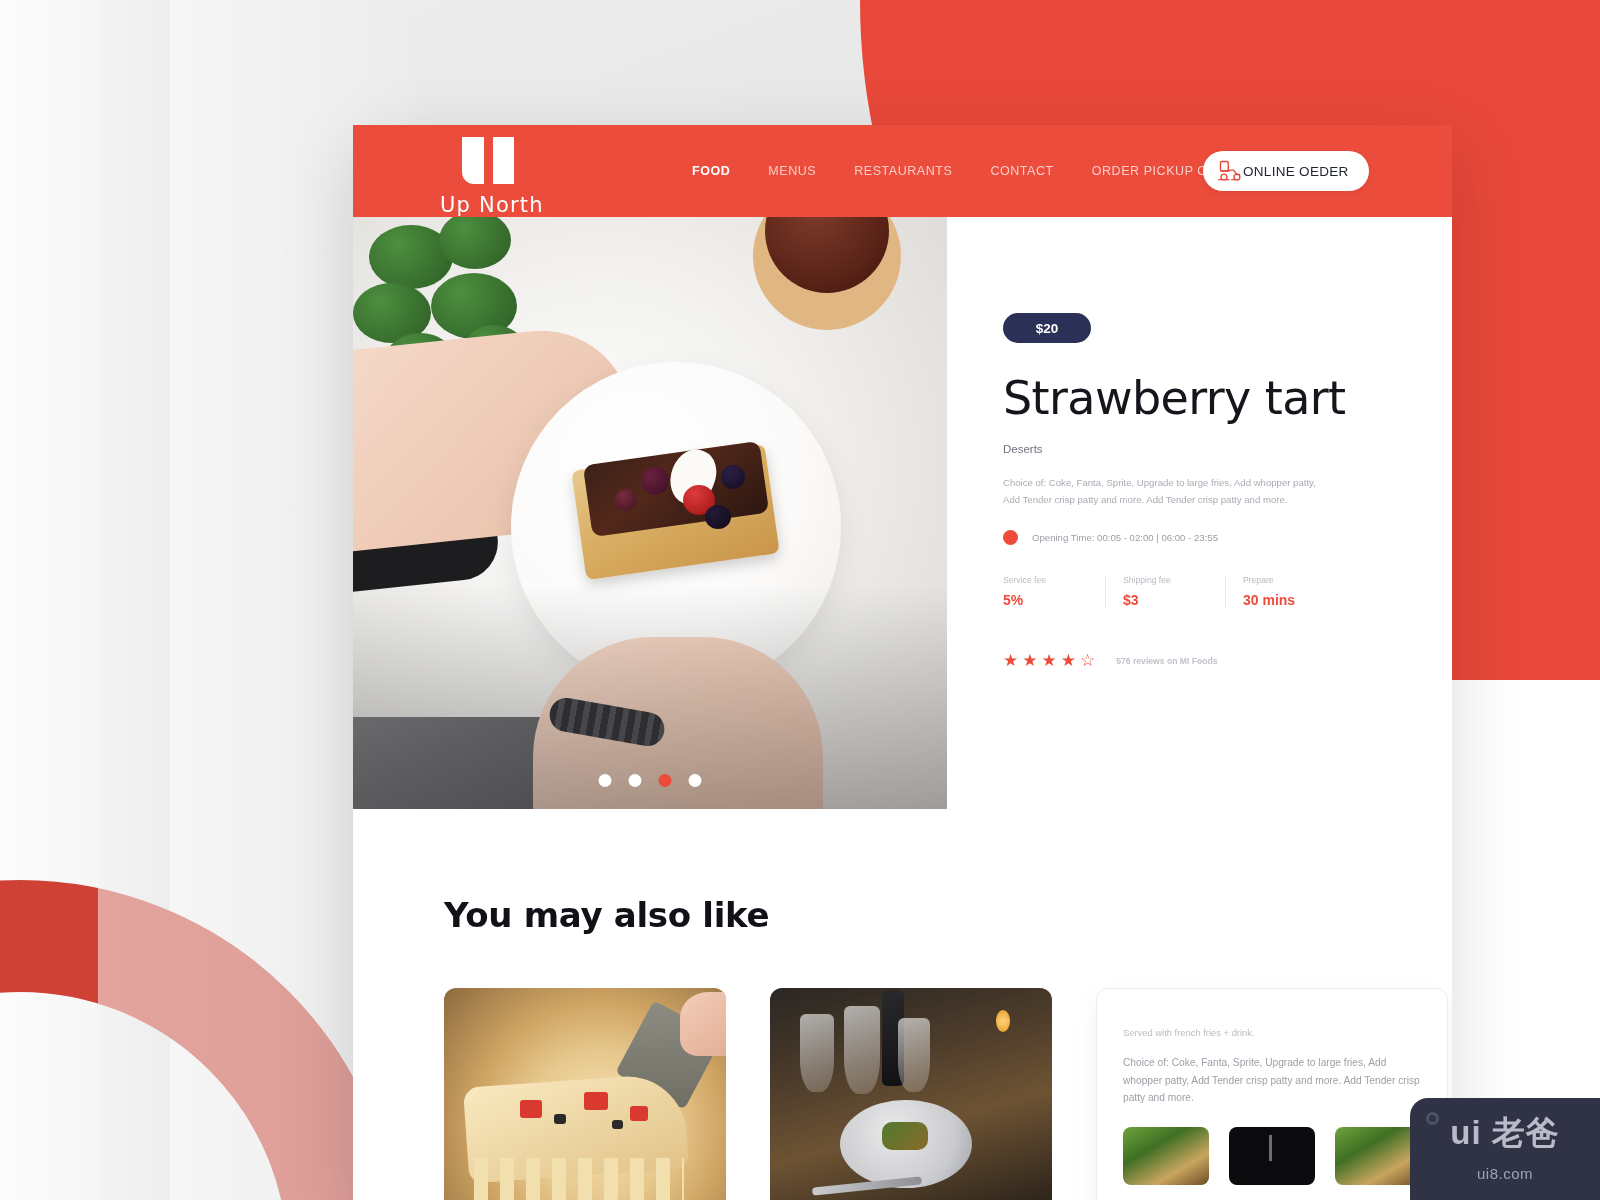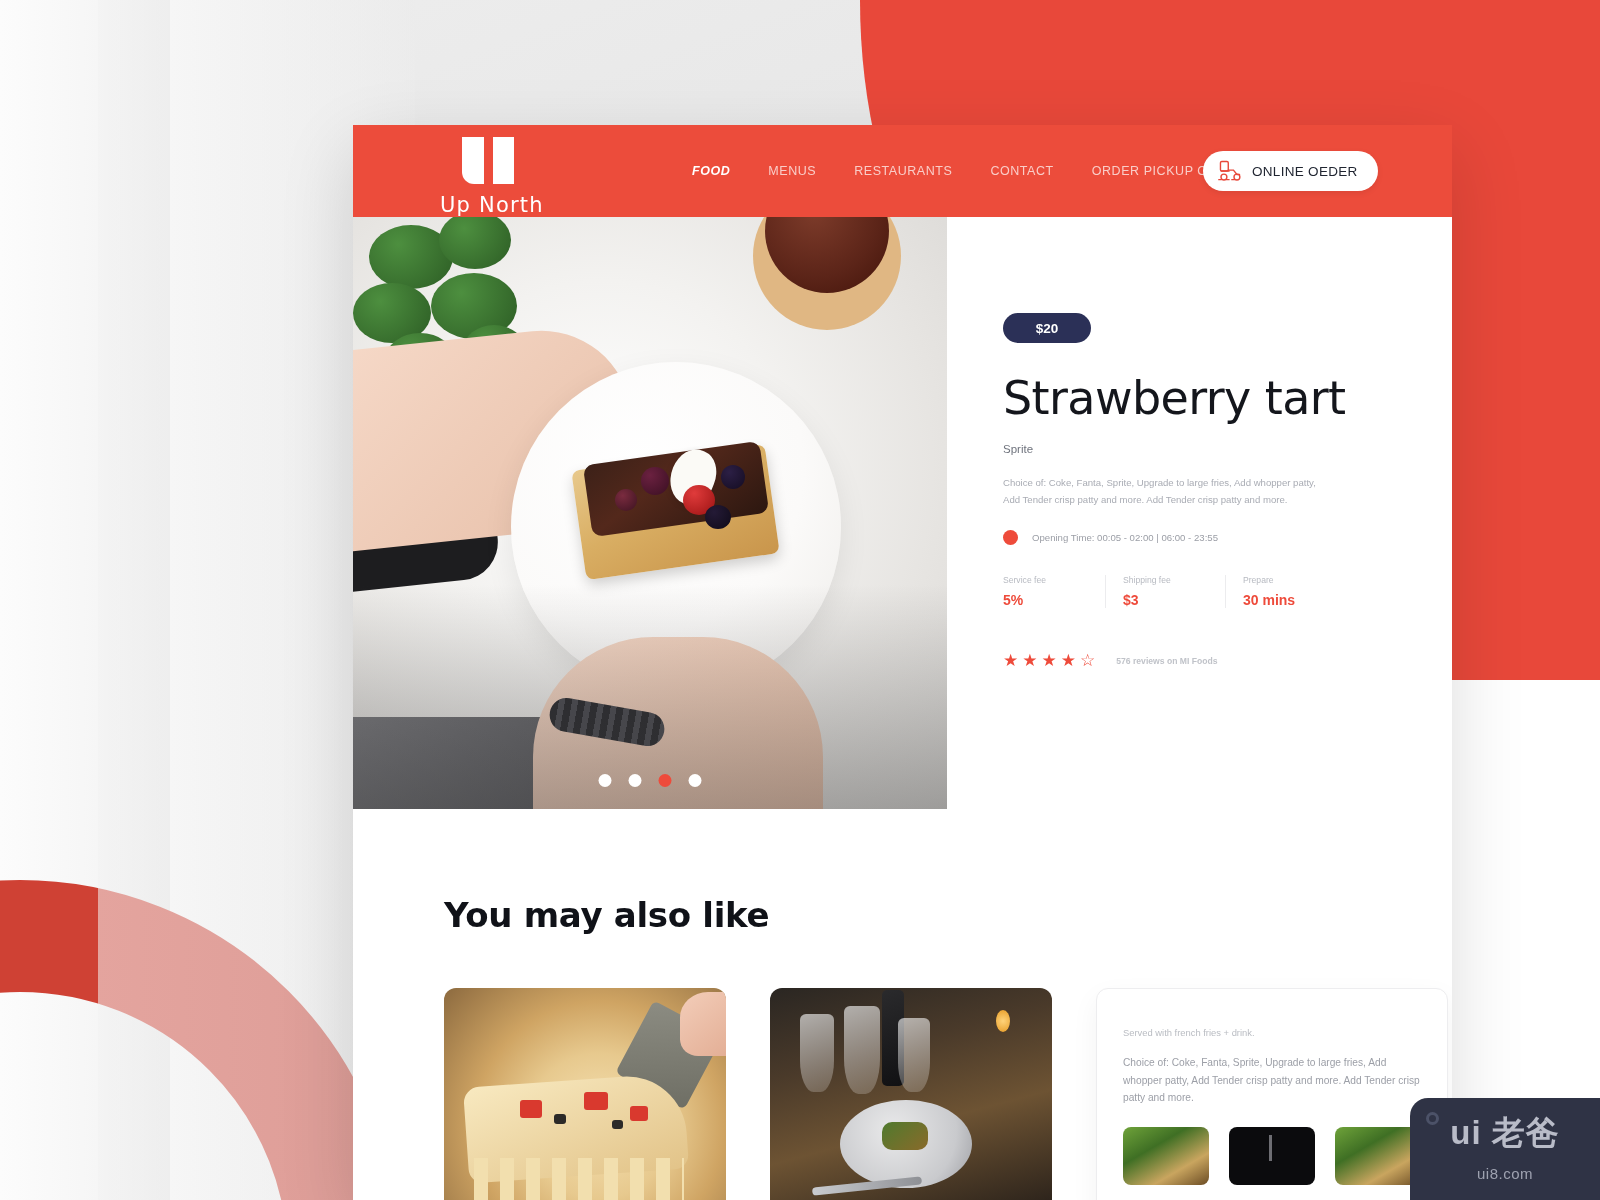--- a/index.html
+++ b/index.html
@@ -80,26 +80,26 @@
   .brand-name {
     color:#fff; font-size:21px; letter-spacing:1.2px; margin-top:9px;
     font-family:"DejaVu Sans", sans-serif; font-weight:400;
   }
 
   #nav { position:absolute; left:320px; top:0; height:92px; display:flex; align-items:center; gap:0; }
   .nav-item {
     color:rgba(255,255,255,.72); font-size:12.5px; letter-spacing:.55px;
     padding:0 19px; cursor:pointer; white-space:nowrap;
   }
-  .nav-item.active { color:#ffffff; font-weight:700;font-style:italic; }
+  .nav-item.active { color:#ffffff; font-weight:700; }
 
   #order-btn {
     position:absolute; left:850px; top:26px;
     height:40px; background:#fff; border-radius:22px;
-    display:flex; align-items:center; gap:9px; padding:0 20px 0 14px;
+    display:flex; align-items:center; padding:0 20px 0 14px;
     cursor:pointer; box-shadow:0 2px 6px rgba(0,0,0,.08);
   }
   #order-btn .lbl { font-size:13.5px; color:#1f2430; letter-spacing:.3px; white-space:nowrap; }
   .scooter { width:26px; height:24px; display:block; }
 
   
   #hero { display:flex; height:592px; }
 
   #hero-img {
     position:relative; width:594px; height:592px; overflow:hidden;
@@ -405,21 +405,21 @@
           <div class="dot"></div>
           <div class="dot"></div>
           <div class="dot active"></div>
           <div class="dot"></div>
         </div>
       </div>
 
       <div id="detail">
         <div id="price-badge">$20</div>
         <div id="title">Strawberry tart</div>
-        <div id="category">Sprite</div>
+        <div id="category">Deserts</div>
         <div id="desc">Choice of: Coke, Fanta, Sprite, Upgrade to large fries, Add whopper patty, Add Tender crisp patty and more. Add Tender crisp patty and more.</div>
 
         <div id="hours-row">
           <div class="hours-dot"></div>
           <div id="hours-text">Opening Time: 00:05 - 02:00 | 06:00 - 23:55</div>
         </div>
 
         <div id="stats">
           <div class="stat">
             <div class="stat-label">Service fee</div>

